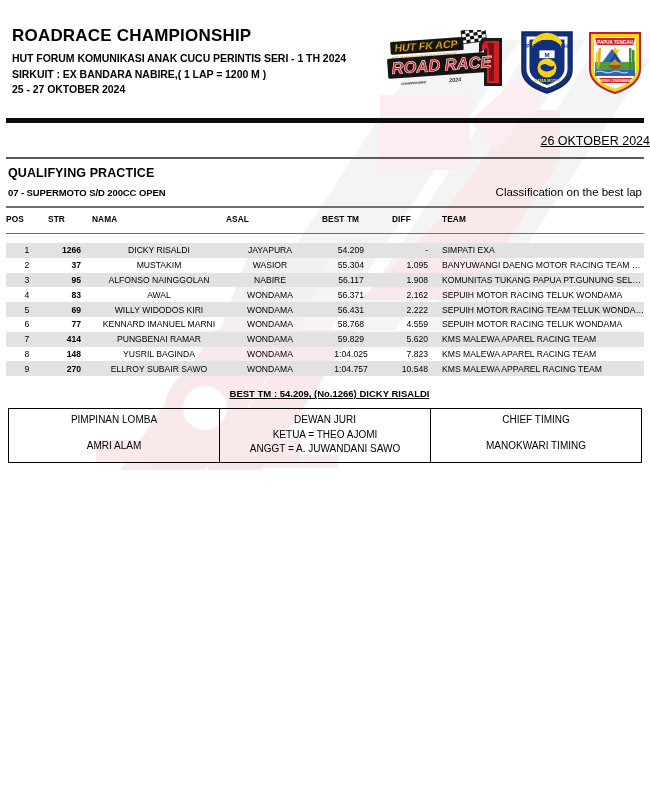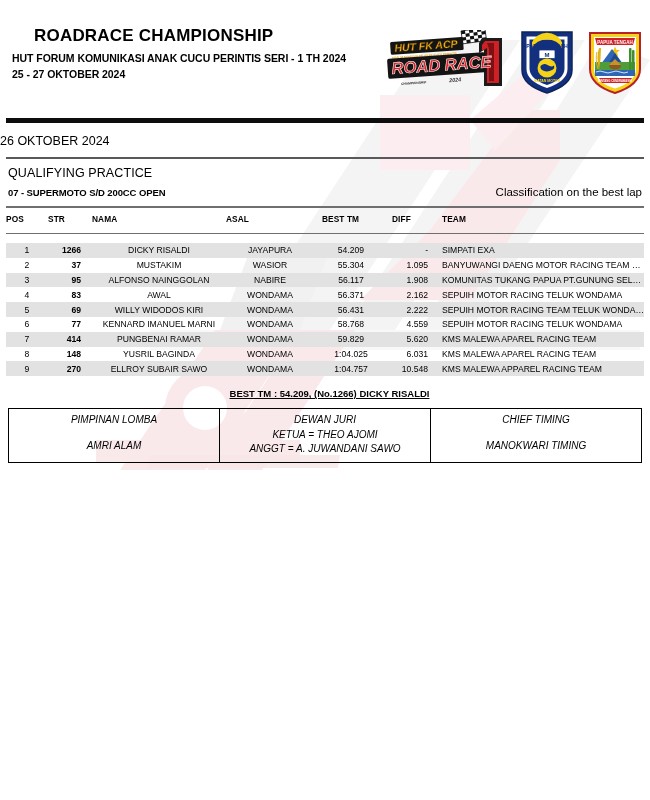--- a/index.html
+++ b/index.html
@@ -38,21 +38,20 @@
     position: relative;
     padding: 26px 8px 0 12px;
     min-height: 86px;
   }
   .title-main {
     font-size: 17px;
     font-weight: bold;
     letter-spacing: .2px;
     line-height: 1.2;
     margin-bottom: 5px;
-    margin-left: 22px;
   }
   .title-sub {
     font-size: 10.5px;
     font-weight: bold;
     line-height: 1.45;
     letter-spacing: -.05px;
   }
   .logos {
     position: absolute;
     right: 6px;
@@ -66,37 +65,39 @@
   .logo-prov  { width: 58px;  height: 70px; display: block; }
 
   .rule-thick {
     height: 5px;
     background: #0d0d0d;
     margin: 6px 6px 0 6px;
   }
 
   
   .date-line {
-    text-align: left;
+    text-align: right;
     font-size: 12.5px;
     padding: 11px 0 9px 0;
+    text-decoration: underline;
   }
   .rule-med {
     height: 2px;
     background: #59595b;
     margin: 0 6px;
   }
 
   
   .session {
     padding: 7px 8px 3px 8px;
   }
   .session-title {
     font-size: 12.5px;
     letter-spacing: .1px;
+    font-weight: bold;
   }
   .session-row {
     display: flex;
     justify-content: space-between;
     align-items: flex-end;
     margin-top: 6px;
   }
   .session-class {
     font-size: 9.5px;
     font-weight: bold;
@@ -178,21 +179,21 @@
     table-layout: fixed;
   }
   table.signatures td {
     border: 1.2px solid #000000;
     text-align: center;
     font-size: 10px;
     vertical-align: top;
     padding: 4px 2px 5px 2px;
     height: 38px;
   }
-  .sig-line { line-height: 1.45; font-style: italic; }
+  .sig-line { line-height: 1.45; }
   .sig-gap { height: 11px; }
 </style>
 </head>
 <body>
 
 <svg id="watermark" viewBox="0 0 650 800" xmlns="http://www.w3.org/2000/svg">
   <g opacity="0.55">
 
     <g fill="#ececec">
       <polygon points="430,40 520,40 330,330 240,330"></polygon>
@@ -225,20 +226,21 @@
       <polygon points="150,455 340,455 338,468 148,468"></polygon>
     </g>
   </g>
 </svg>
 
 <div id="page">
 
   <div class="header">
     <div class="title-main">ROADRACE CHAMPIONSHIP</div>
     <div class="title-sub">HUT FORUM KOMUNIKASI ANAK CUCU PERINTIS SERI - 1 TH 2024</div>
+    <div class="title-sub">SIRKUIT : EX BANDARA NABIRE,( 1 LAP = 1200 M )</div>
     <div class="title-sub">25 - 27 OKTOBER 2024</div>
 
     <div class="logos">
 
       <svg class="logo-event" viewBox="0 0 244 124" xmlns="http://www.w3.org/2000/svg">
 
         <g transform="translate(150,2) rotate(-8)">
           <rect x="0" y="0" width="48" height="26" fill="#ffffff" stroke="#111" stroke-width="1.5"></rect>
           <g fill="#111">
             <rect x="0" y="0" width="8" height="6.5"></rect>
@@ -435,21 +437,21 @@
             <td class="col-best">59.829</td>
             <td class="col-diff">5.620</td>
             <td class="col-team">KMS MALEWA APAREL RACING TEAM</td>
           </tr>
           <tr>
             <td class="col-pos">8</td>
             <td class="col-str">148</td>
             <td class="col-nama">YUSRIL BAGINDA</td>
             <td class="col-asal">WONDAMA</td>
             <td class="col-best">1:04.025</td>
-            <td class="col-diff">6.031</td>
+            <td class="col-diff">7.823</td>
             <td class="col-team">KMS MALEWA APAREL RACING TEAM</td>
           </tr>
           <tr class="row-shaded">
             <td class="col-pos">9</td>
             <td class="col-str">270</td>
             <td class="col-nama">ELLROY SUBAIR SAWO</td>
             <td class="col-asal">WONDAMA</td>
             <td class="col-best">1:04.757</td>
             <td class="col-diff">10.548</td>
             <td class="col-team">KMS MALEWA APPAREL RACING TEAM</td>

